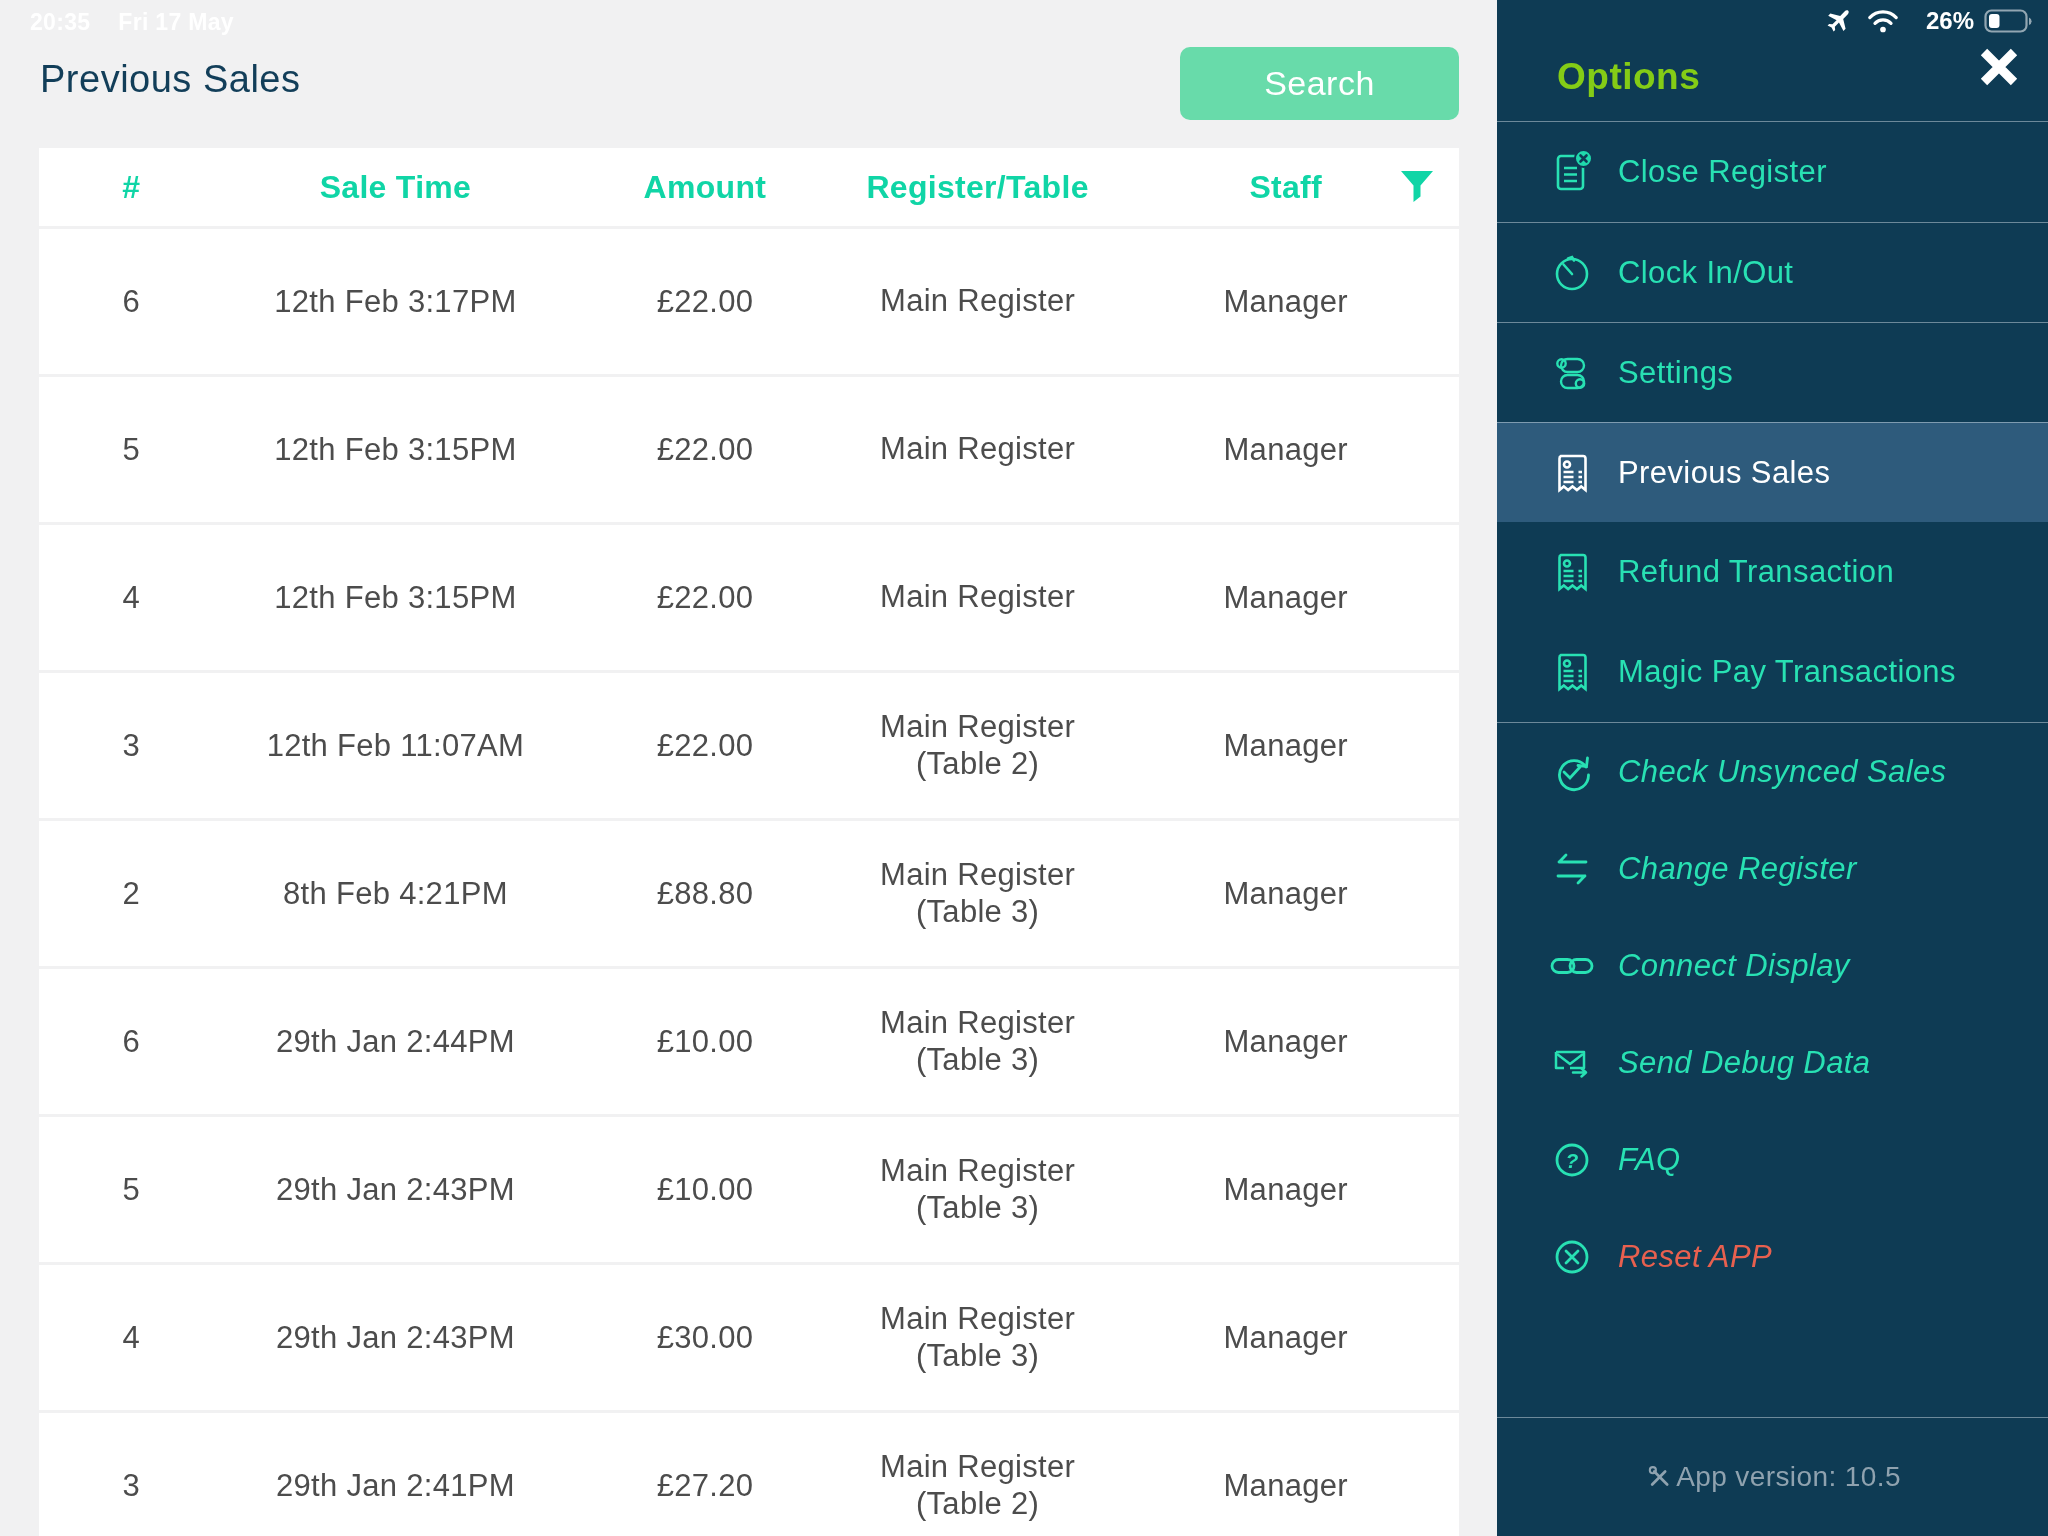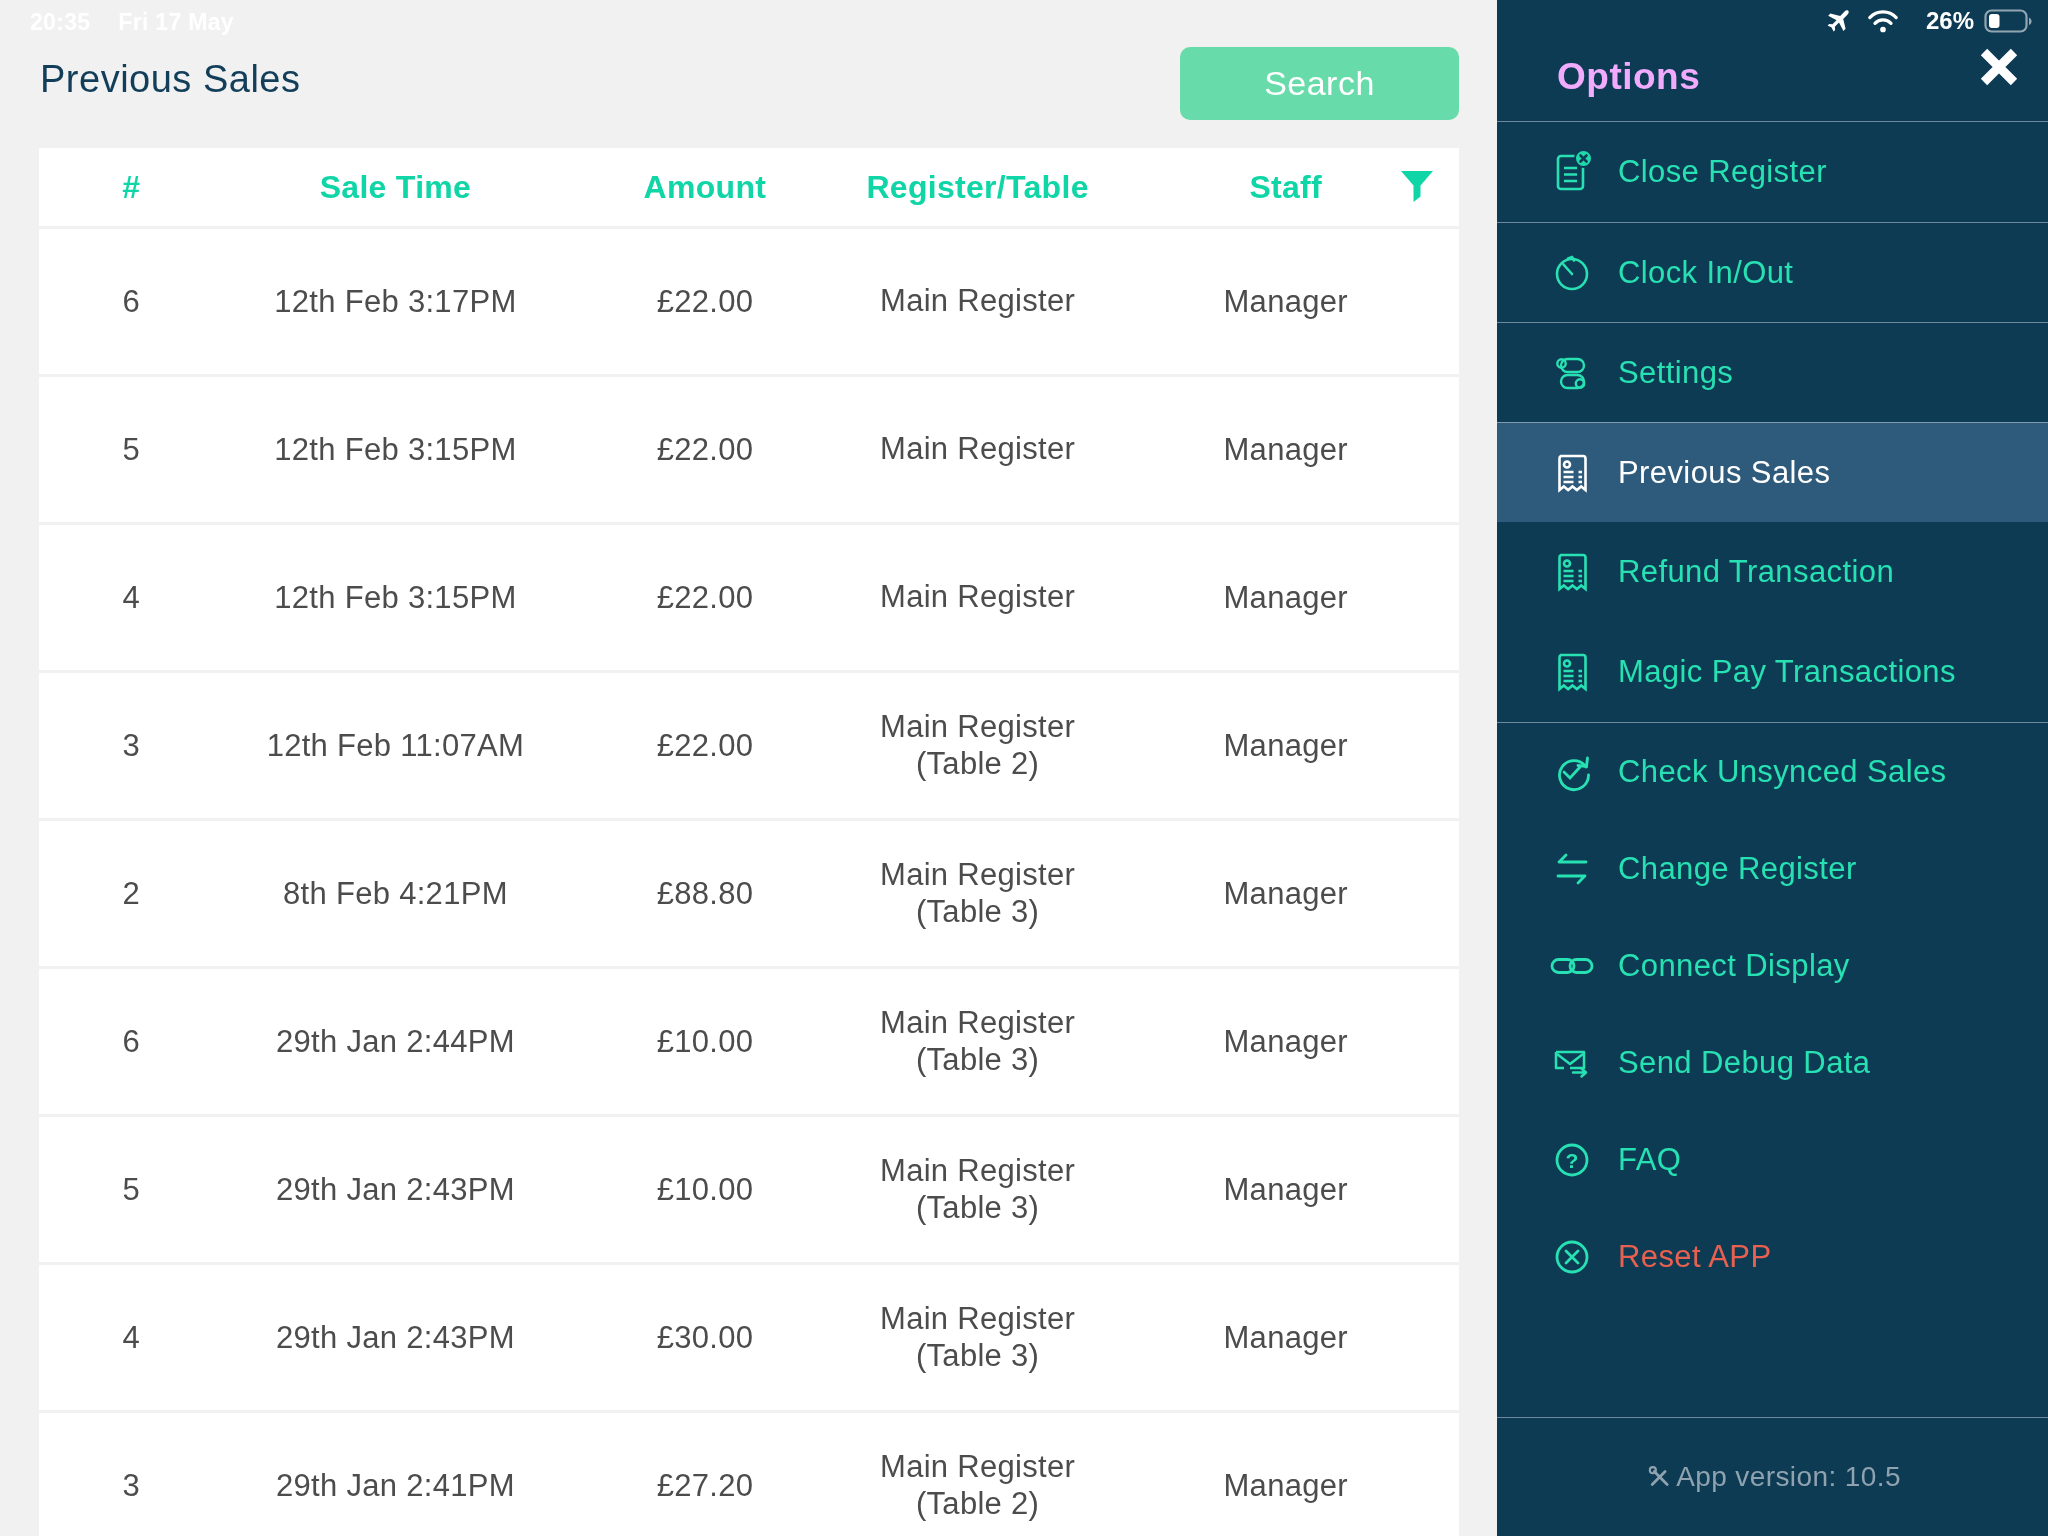--- a/index.html
+++ b/index.html
@@ -38,28 +38,28 @@
   .sidebar{
     position:absolute;left:1497px;top:0;width:551px;height:1536px;
     background:#0e3b54;color:#28e1b3;
   }
   .sb-status{
     position:absolute;top:7px;right:14px;display:flex;align-items:center;gap:10px;
     color:#fff;font-size:24px;font-weight:600;line-height:0;
   }
   .sb-status .pct{line-height:1;margin-left:16px;}
   .sb-header{position:relative;height:122px;border-bottom:1px solid rgba(223,232,240,.45);box-sizing:border-box;}
-  .sb-title{position:absolute;left:60px;top:56px;color:#f0abfc;font-size:37px;font-weight:700;letter-spacing:.5px;}
+  .sb-title{position:absolute;left:60px;top:56px;color:#84cc16;font-size:37px;font-weight:700;letter-spacing:.5px;}
   .sb-close{position:absolute;right:26px;top:44px;line-height:0;cursor:pointer;}
   .menu-item{
     display:flex;align-items:center;gap:22px;padding-left:51px;
     box-sizing:border-box;font-size:31px;letter-spacing:.4px;cursor:pointer;
   }
   .menu-item.sec1{height:100px;}
-  .menu-item.sec2{height:97px;}
+  .menu-item.sec2{height:97px;font-style:italic;}
   .menu-item.divided{border-top:1px solid rgba(223,232,240,.45);}
   .menu-item.selected{background:#2e5b7c;color:#ffffff;}
   .menu-item.danger .lab{color:#e8604f;}
   .menu-item .ico{width:48px;display:flex;justify-content:center;line-height:0;}
   .sb-divider{border-top:1px solid rgba(223,232,240,.45);}
   .sb-footer{
     position:absolute;left:0;right:0;bottom:0;height:119px;
     border-top:1px solid rgba(223,232,240,.45);box-sizing:border-box;
     display:flex;align-items:center;justify-content:center;gap:2px;
     color:#8fa2af;font-size:28px;letter-spacing:.4px;line-height:1;

